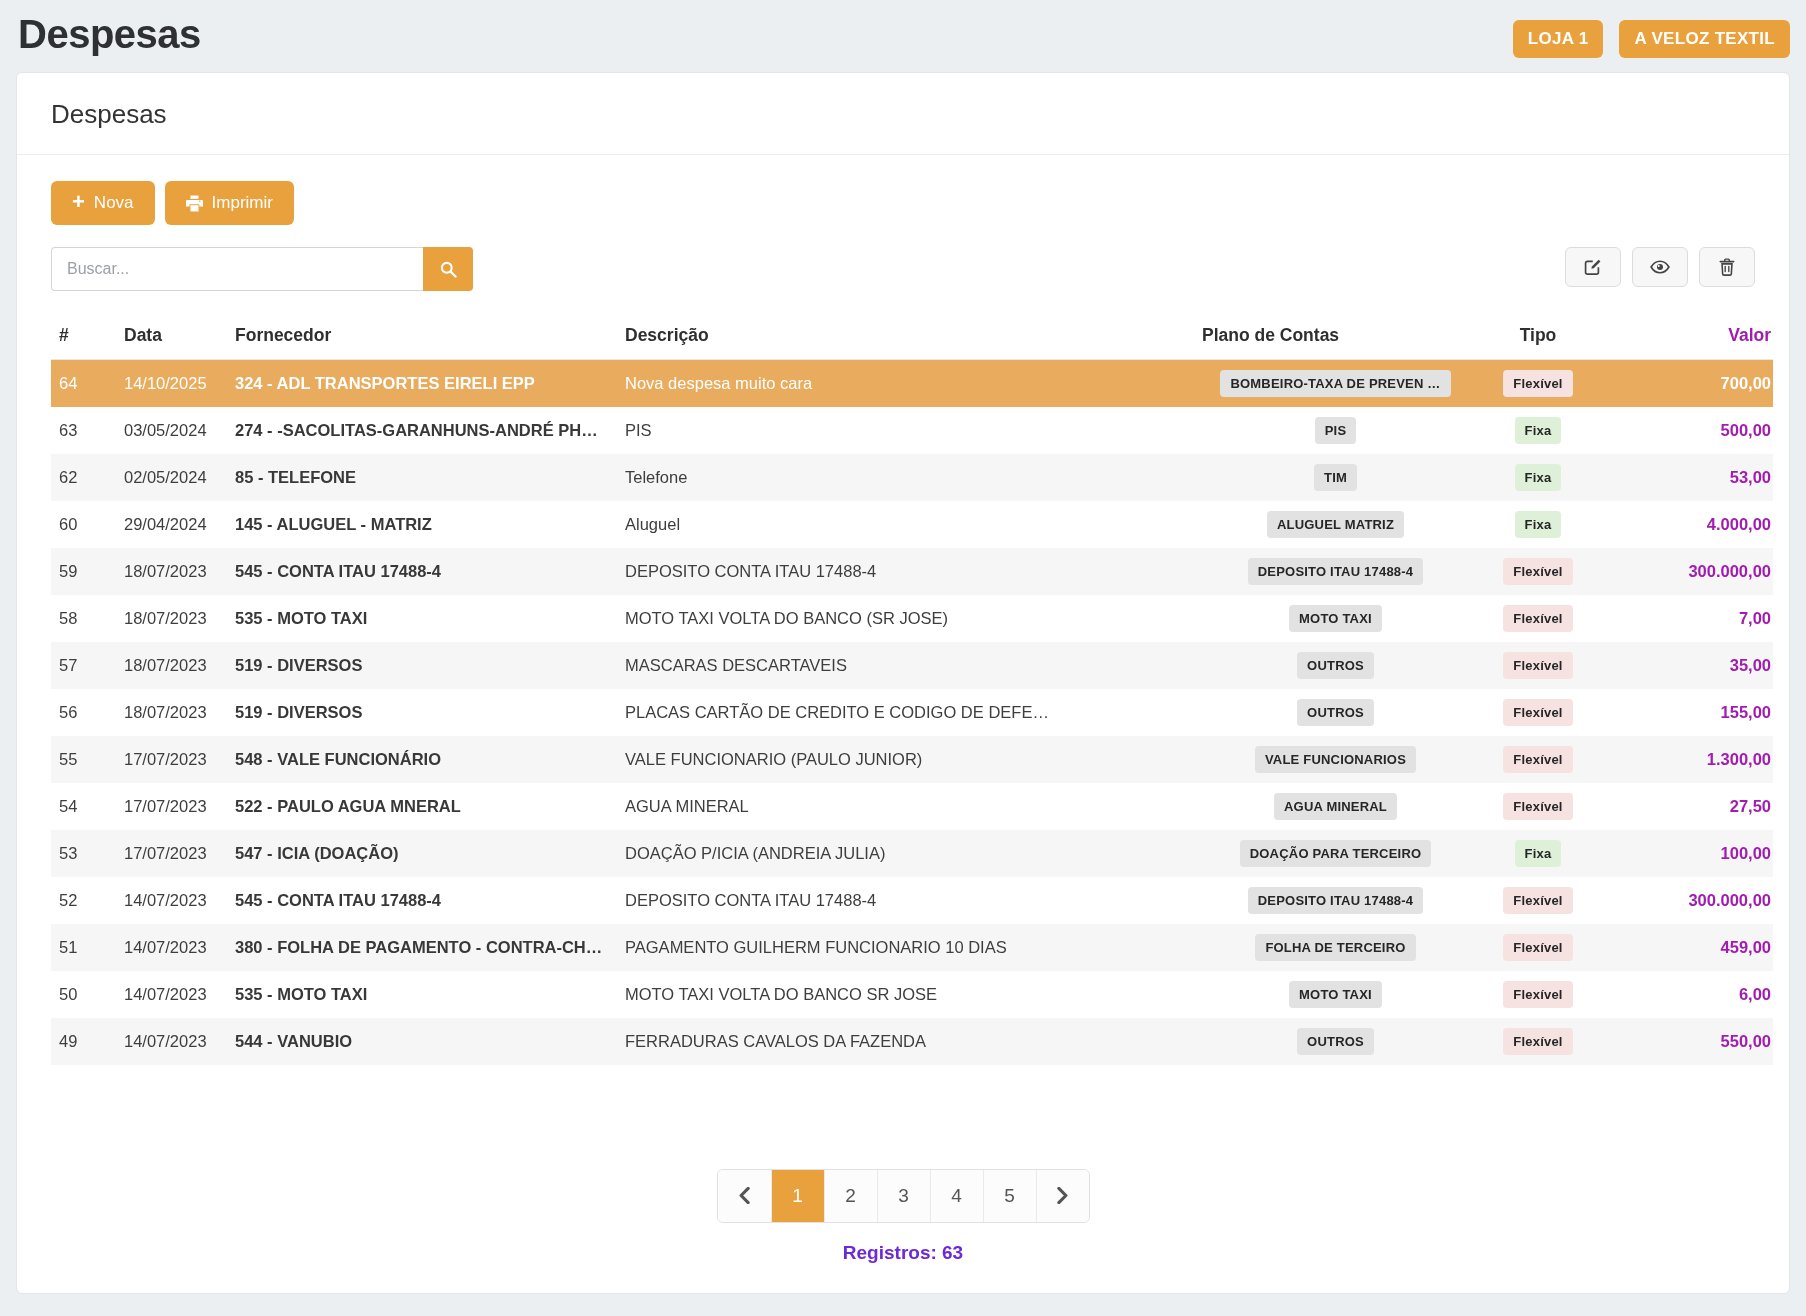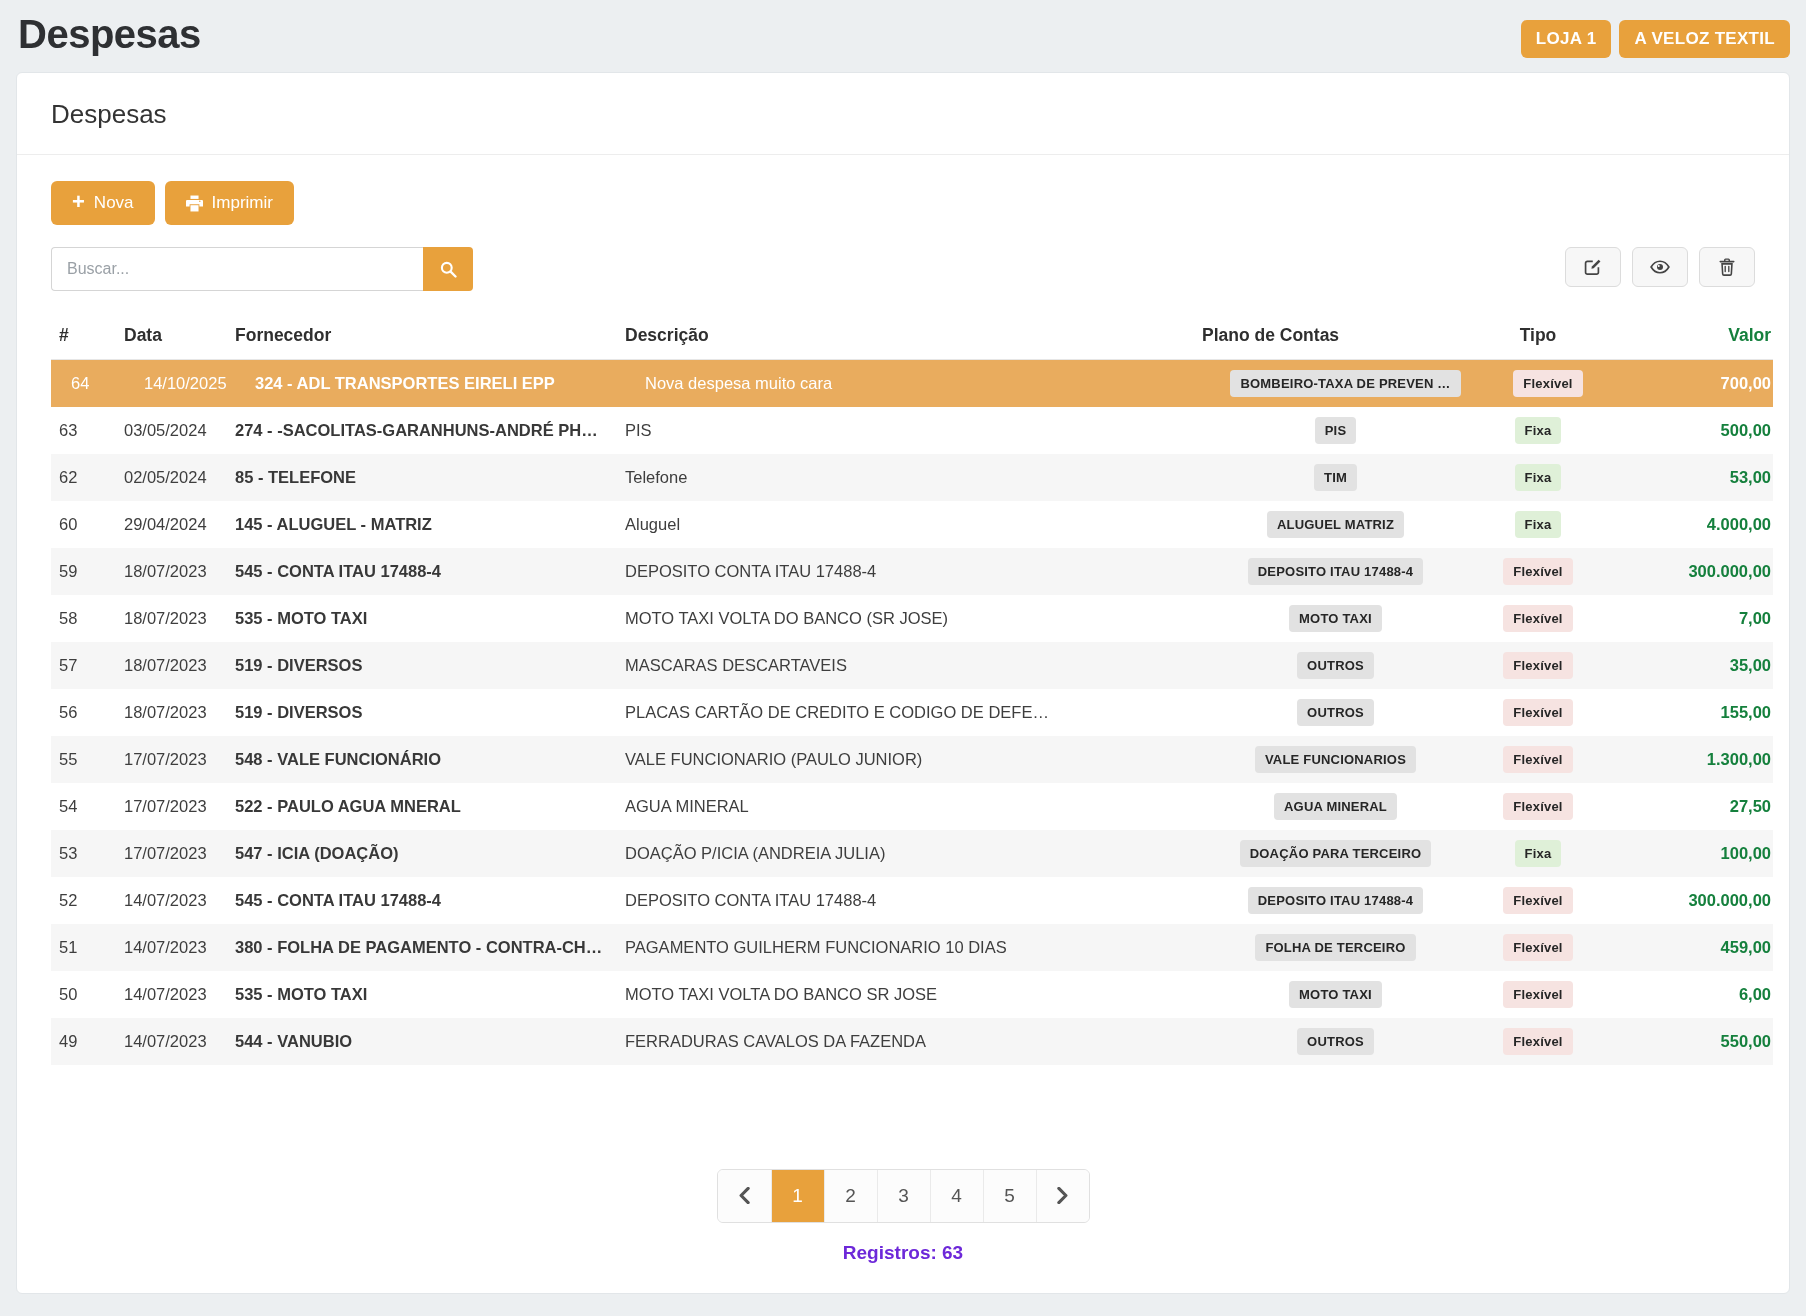--- a/index.html
+++ b/index.html
@@ -19,21 +19,21 @@
     color:#333;
   }
   
   .topbar{
     display:flex;justify-content:space-between;align-items:flex-start;
     padding:12px 16px 0 18px;height:72px;
   }
   .topbar h1{
     margin:0;font-size:40px;font-weight:600;color:#2E3033;letter-spacing:-.5px;
   }
-  .top-badges{display:flex;gap:8px;margin-top:8px;}
+  .top-badges{display:flex;gap:16px;margin-top:8px;}
   .top-badge{
     background:var(--accent);color:#fff;font-weight:700;font-size:17px;
     padding:9px 15px;border-radius:6px;letter-spacing:.3px;cursor:pointer;
     border:none;font-family:inherit;
   }
   
   .card{
     margin:0 16px;background:#fff;border:1px solid #E2E6E9;border-radius:6px;
     height:1222px;
   }
@@ -79,26 +79,26 @@
     padding:8px 0 13px;border-bottom:1px solid #E6E6E6;
   }
   td{font-size:16.5px;color:#3E3E3E;height:47px;padding:0;white-space:nowrap;overflow:hidden;}
   .col-id{width:73px;padding-left:8px;}
   .col-data{width:111px;}
   .col-forn{width:390px;font-weight:700;color:#383838;}
   th.col-forn{font-weight:700;color:#2F2F2F;}
   .col-desc{width:577px;}
   .col-plan{width:267px;text-align:center;}
   .col-tipo{width:138px;text-align:center;}
-  .col-valor{width:166px;text-align:right;font-weight:700;color:#15803d;padding-right:2px;}
+  .col-valor{width:166px;text-align:right;font-weight:700;color:#a21caf;padding-right:2px;}
   th.col-valor{font-weight:700;}
   tbody tr:nth-child(odd){background:#F6F6F6;}
   tbody tr:nth-child(even){background:#fff;}
   tbody tr.selected{background:var(--selected);}
-  tbody tr.selected td{color:#fff;padding-left:20px;}
+  tbody tr.selected td{color:#fff;}
   tbody tr.selected .col-forn,tbody tr.selected .col-valor{color:#fff;}
   .badge{
     display:inline-block;font-size:13px;font-weight:700;color:#262626;
     padding:6px 10px;border-radius:4px;letter-spacing:.2px;white-space:nowrap;
   }
   .badge-plan{background:var(--plan-bg);}
   .badge-fixa{background:var(--fixa-bg);}
   .badge-flex{background:var(--flex-bg);}
   
   .pagination-wrap{display:flex;justify-content:center;margin-top:104px;}

